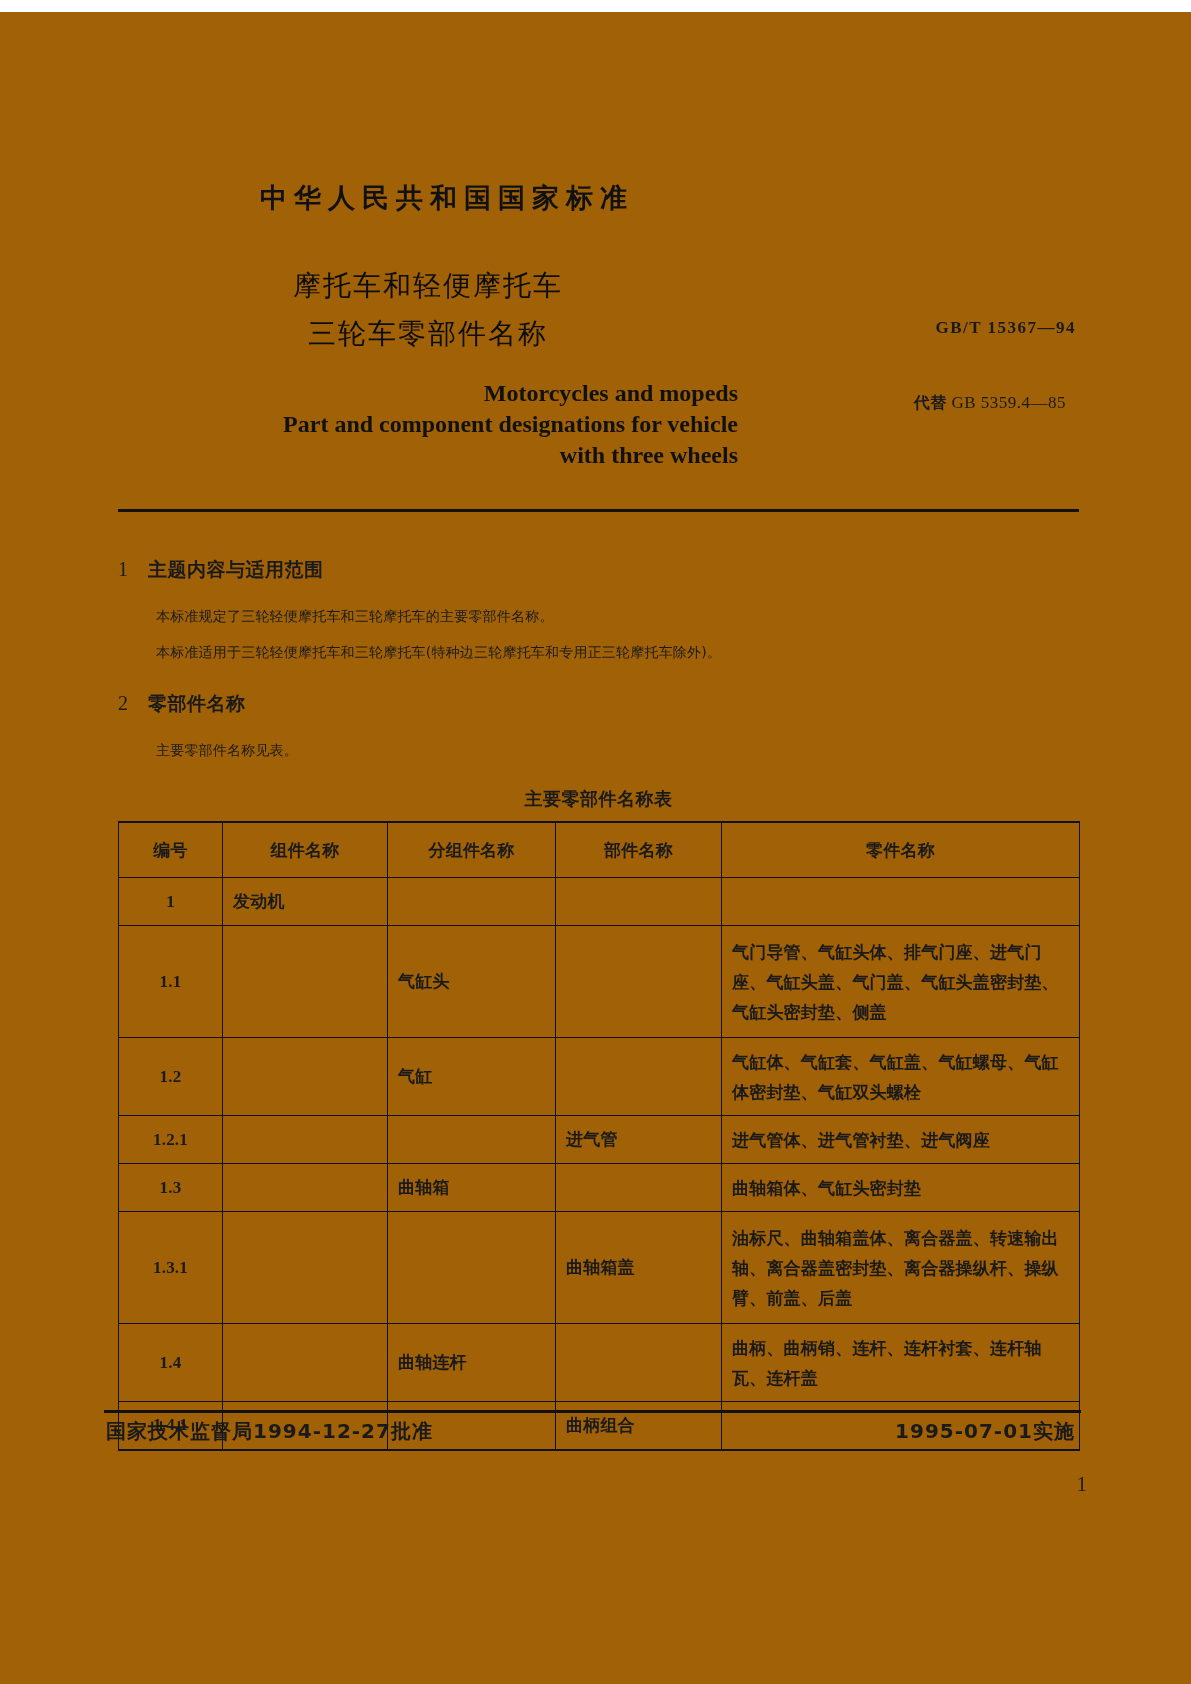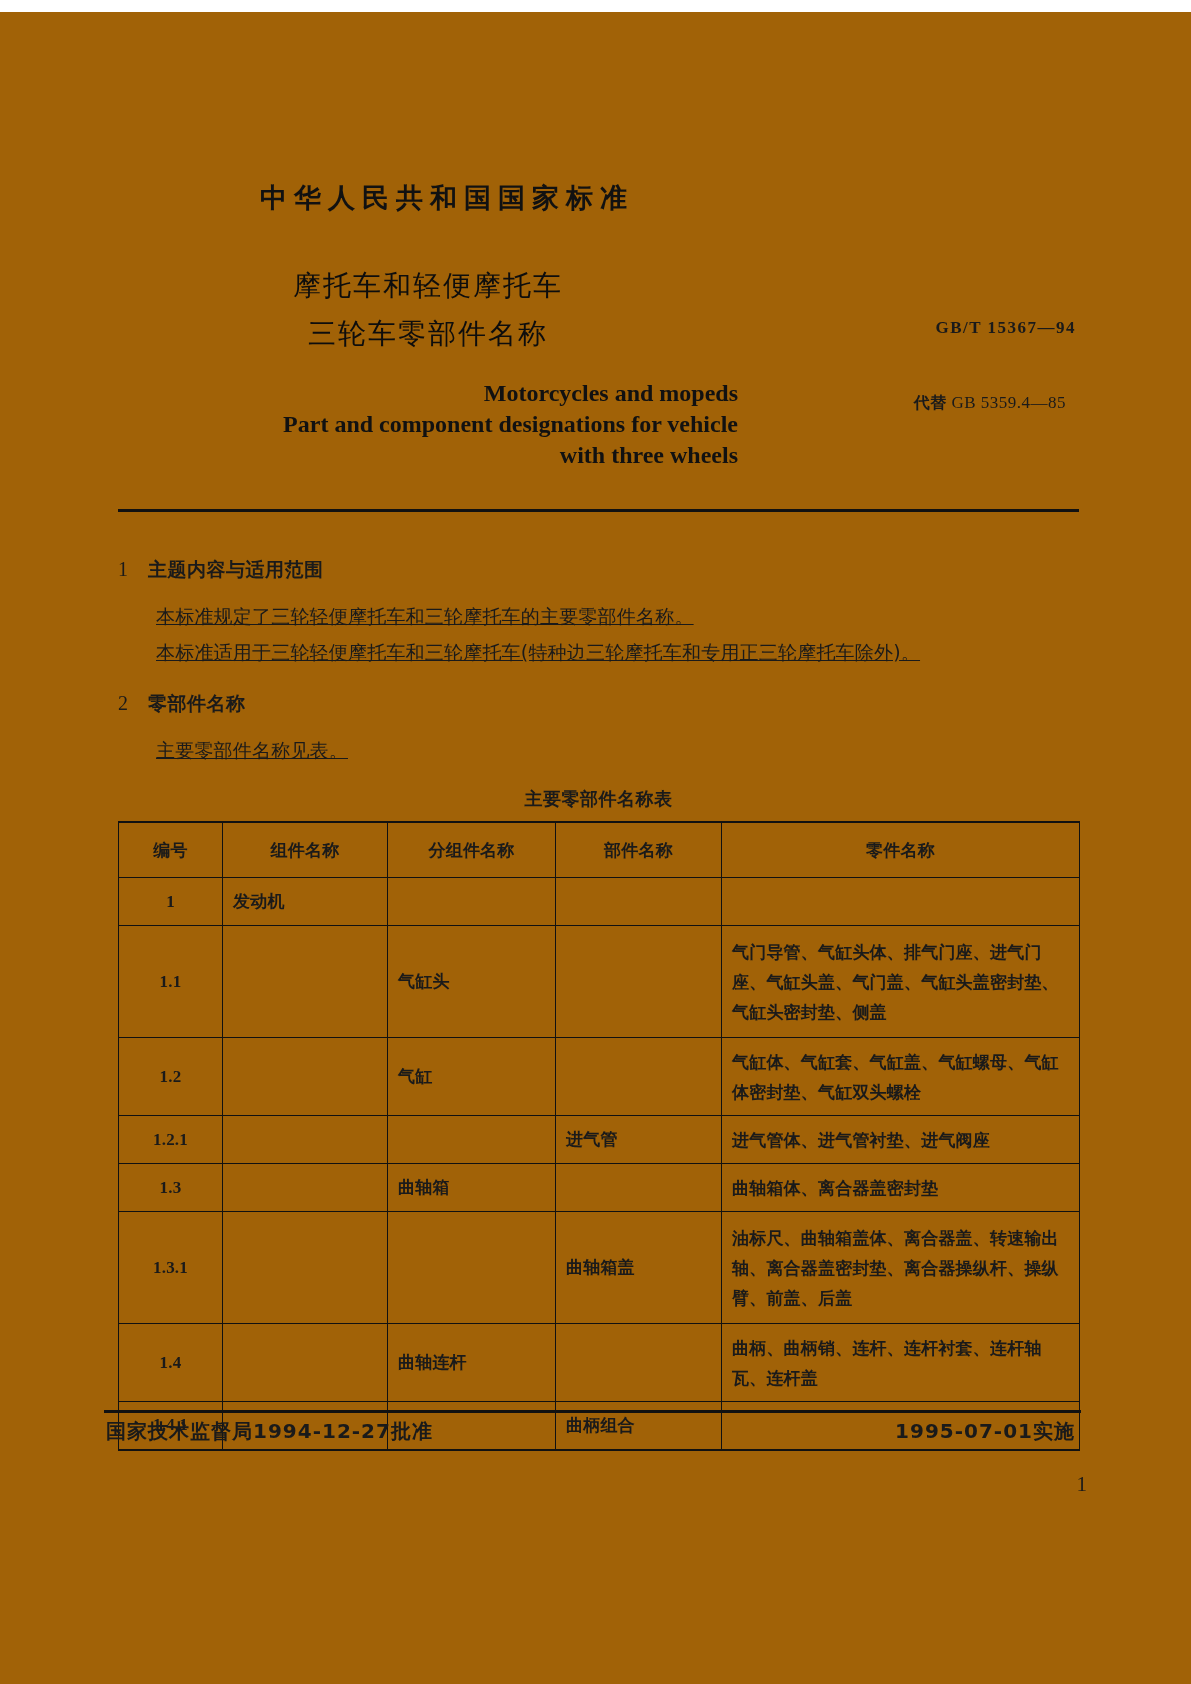--- a/index.html
+++ b/index.html
@@ -123,26 +123,25 @@
   }
   .clause .num {
     display: inline-block;
     width: 30px;
     font-family: "Liberation Serif", "DejaVu Serif", serif;
     font-weight: normal;
     font-size: 20px;
   }
 
   .para {
-    font-size: 19px;
+    font-size: 14px;
     line-height: 34px;
     text-indent: 38px;
     margin: 0 0 2px 0;
     letter-spacing: 0.2px;
-    text-decoration: underline;
   }
 
   .clause2 { margin-top: 22px; }
   .para2   { margin-top: 14px; }
 
   .table-caption {
     text-align: center;
     font-size: 18px;
     font-weight: bold;
     margin-top: 20px;
@@ -331,21 +330,21 @@
             <td class="name-cell blank-cell"></td>
             <td class="name-cell blank-cell"></td>
             <td class="name-cell">进气管</td>
             <td class="parts-cell">进气管体、进气管衬垫、进气阀座</td>
           </tr>
           <tr class="r-short">
             <td class="num-cell">1.3</td>
             <td class="name-cell blank-cell"></td>
             <td class="name-cell">曲轴箱</td>
             <td class="name-cell blank-cell"></td>
-            <td class="parts-cell">曲轴箱体、离合器盖密封垫</td>
+            <td class="parts-cell">曲轴箱体、气缸头密封垫</td>
           </tr>
           <tr class="r-tall">
             <td class="num-cell">1.3.1</td>
             <td class="name-cell blank-cell"></td>
             <td class="name-cell blank-cell"></td>
             <td class="name-cell">曲轴箱盖</td>
             <td class="parts-cell">油标尺、曲轴箱盖体、离合器盖、转速输出轴、离合器盖密封垫、离合器操纵杆、操纵臂、前盖、后盖</td>
           </tr>
           <tr class="r-mid">
             <td class="num-cell">1.4</td>

